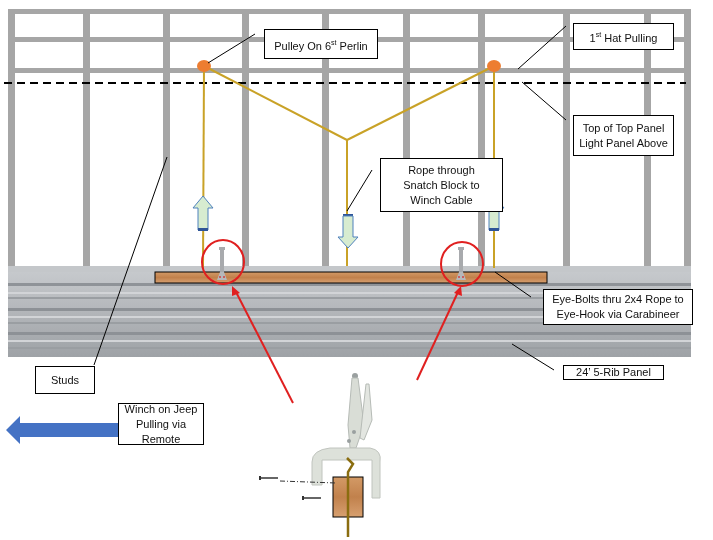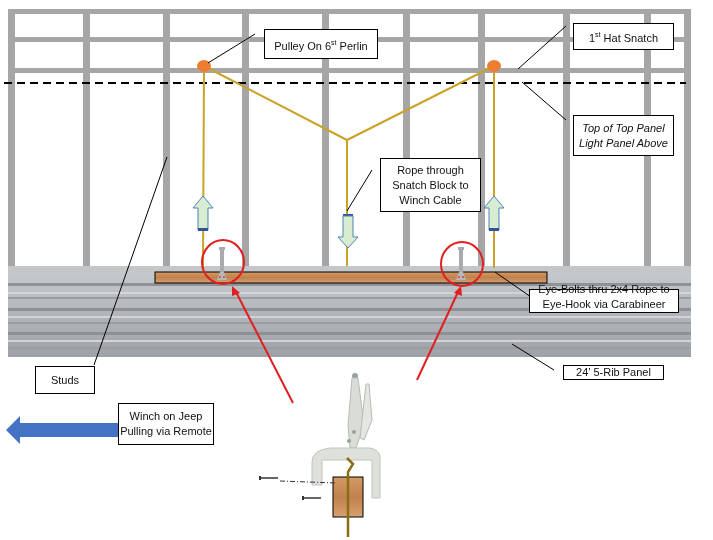--- a/index.html
+++ b/index.html
@@ -151,43 +151,43 @@
     <line x1="303" y1="498" x2="321" y2="498" stroke="#333" stroke-width="1.5"></line>
     <line x1="303" y1="496" x2="303" y2="500" stroke="#333" stroke-width="2"></line>
   </g>
 </svg>
 
 <div class="callout" style="left:264px; top:29px; width:114px; height:30px;">
   <span><span>Pulley On 6</span><sup>st</sup><span> Perlin</span></span>
 </div>
 
 <div class="callout" style="left:573px; top:23px; width:101px; height:27px;">
-  <span><span>1</span><sup>st</sup><span> Hat Snatch</span></span>
+  <span><span>1</span><sup>st</sup><span> Hat Pulling</span></span>
 </div>
 
-<div class="callout" style="left:573px; top:115px; width:101px; height:41px;font-style:italic;">
+<div class="callout" style="left:573px; top:115px; width:101px; height:41px;">
   <span>Top of Top Panel
 Light Panel Above</span>
 </div>
 
-<div class="callout" style="left:380px; top:158px; width:101px; height:54px;">
+<div class="callout" style="left:380px; top:158px; width:123px; height:54px;">
   <span>Rope through
 Snatch Block to
 Winch Cable</span>
 </div>
 
-<div class="callout" style="left:529px; top:289px; width:150px; height:24px;align-items:flex-end;">
+<div class="callout" style="left:543px; top:289px; width:150px; height:36px;">
   <span>Eye-Bolts thru 2x4 Rope to
 Eye-Hook via Carabineer</span>
 </div>
 
 <div class="callout" style="left:563px; top:365px; width:101px; height:15px;">
   <span>24’ 5-Rib Panel</span>
 </div>
 
 <div class="callout" style="left:35px; top:366px; width:60px; height:28px;">
   <span>Studs</span>
 </div>
 
-<div class="callout" style="left:118px; top:403px; width:96px; height:42px;">
+<div class="callout" style="left:118px; top:403px; width:86px; height:42px;">
   <span>Winch on Jeep
 Pulling via Remote</span>
 </div>
 
 </body></html>

